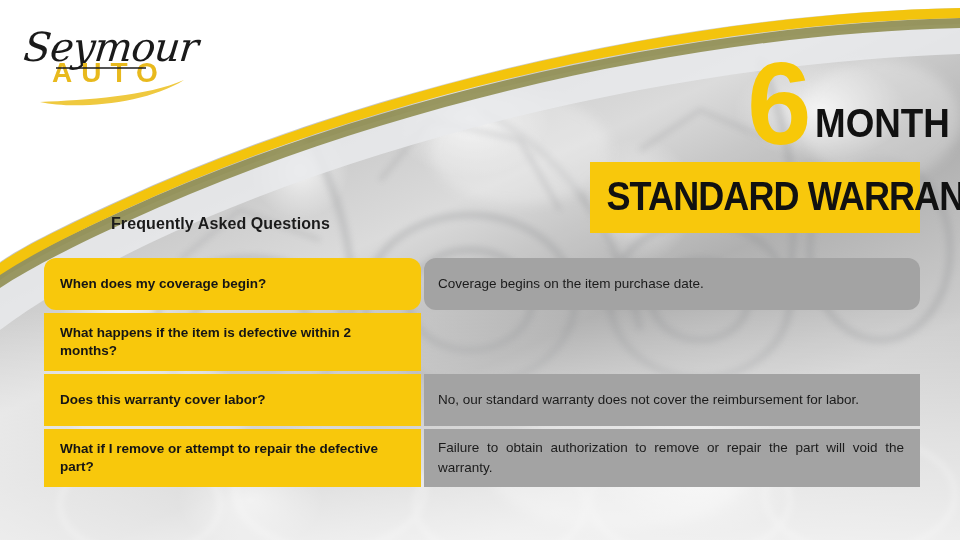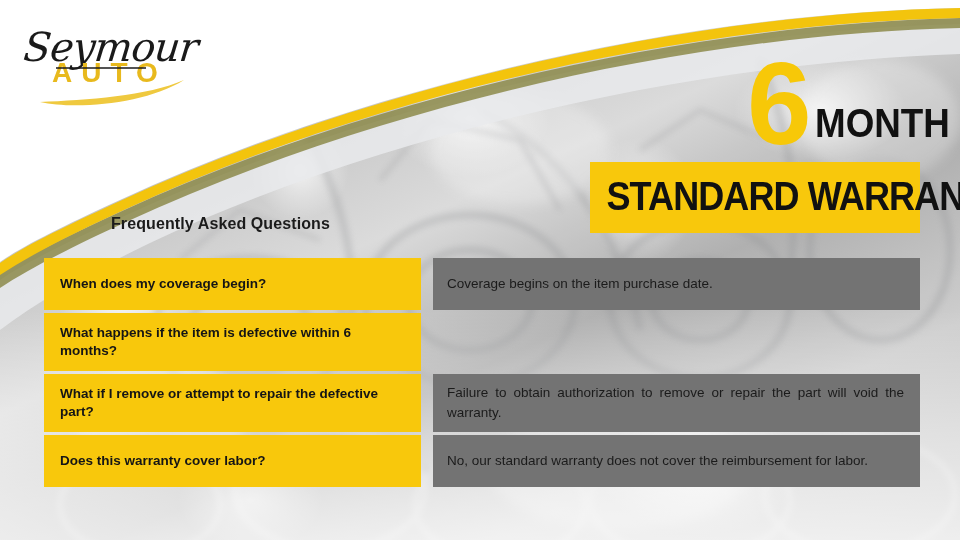--- a/index.html
+++ b/index.html
@@ -157,38 +157,38 @@
   }
   .faq-q span {
     font-family: "Liberation Sans", sans-serif;
     font-weight: bold;
     font-size: 13.5px;
     line-height: 1.35;
     color: #151515;
   }
   .faq-a {
     flex: 1;
-    background: #737373;
+    background: #a3a3a3;
     box-sizing: border-box;
     padding: 11px 16px 11px 14px;
     display: flex;
     align-items: center;
-    margin-left: 12px;
+    margin-left: 3px;
   }
   .faq-a span {
     font-family: "Liberation Sans", sans-serif;
     font-weight: normal;
     font-size: 13.5px;
     line-height: 1.45;
     color: #1b1b1b;
     text-align: justify;
     display: block;
     width: 100%;
   }
-  .r0 .faq-q, .r0 .faq-a { height: 52px; }
+  .r0 .faq-q, .r0 .faq-a { height: 52px; border-radius: 12px; }
   .r1 .faq-q, .r1 .faq-a { height: 58px; }
   .r2 .faq-q, .r2 .faq-a { height: 52px; }
   .r3 .faq-q, .r3 .faq-a { height: 58px; }
 </style>
 </head>
 <body>
 
 <div id="slide">
 
   <div class="photo"></div>
@@ -270,34 +270,34 @@
     <div class="faq-row r0">
       <div class="faq-q">
         <span>When does my coverage begin?</span>
       </div>
       <div class="faq-a">
         <span>Coverage begins on the item purchase date.</span>
       </div>
     </div>
     <div class="faq-row r1">
       <div class="faq-q">
-        <span>What happens if the item is defective within 6 months?</span>
+        <span>What happens if the item is defective within 2 months?</span>
+      </div>
+    </div>
+    <div class="faq-row r2">
+      <div class="faq-q">
+        <span>Does this warranty cover labor?</span>
+      </div>
+      <div class="faq-a">
+        <span>No, our standard warranty does not cover the reimbursement for labor.</span>
       </div>
     </div>
     <div class="faq-row r3">
       <div class="faq-q">
         <span>What if I remove or attempt to repair the defective part?</span>
       </div>
       <div class="faq-a">
         <span>Failure to obtain authorization to remove or repair the part will void the warranty.</span>
       </div>
     </div>
-    <div class="faq-row r2">
-      <div class="faq-q">
-        <span>Does this warranty cover labor?</span>
-      </div>
-      <div class="faq-a">
-        <span>No, our standard warranty does not cover the reimbursement for labor.</span>
-      </div>
-    </div>
   </div>
 
 </div>
 
 </body></html>

